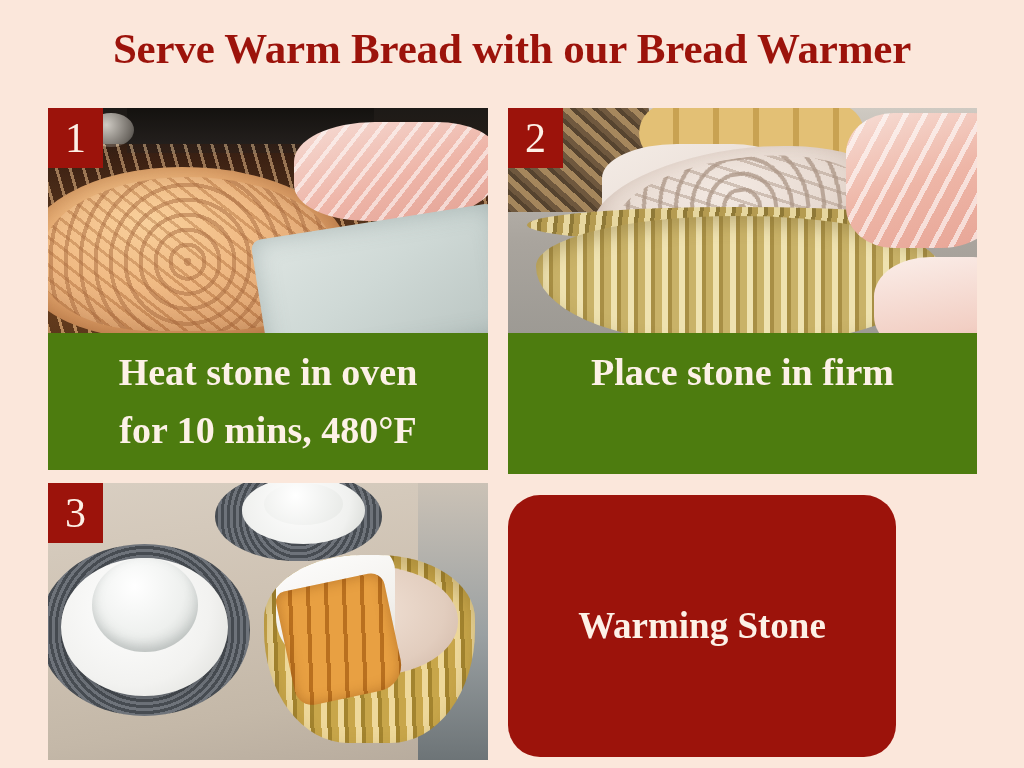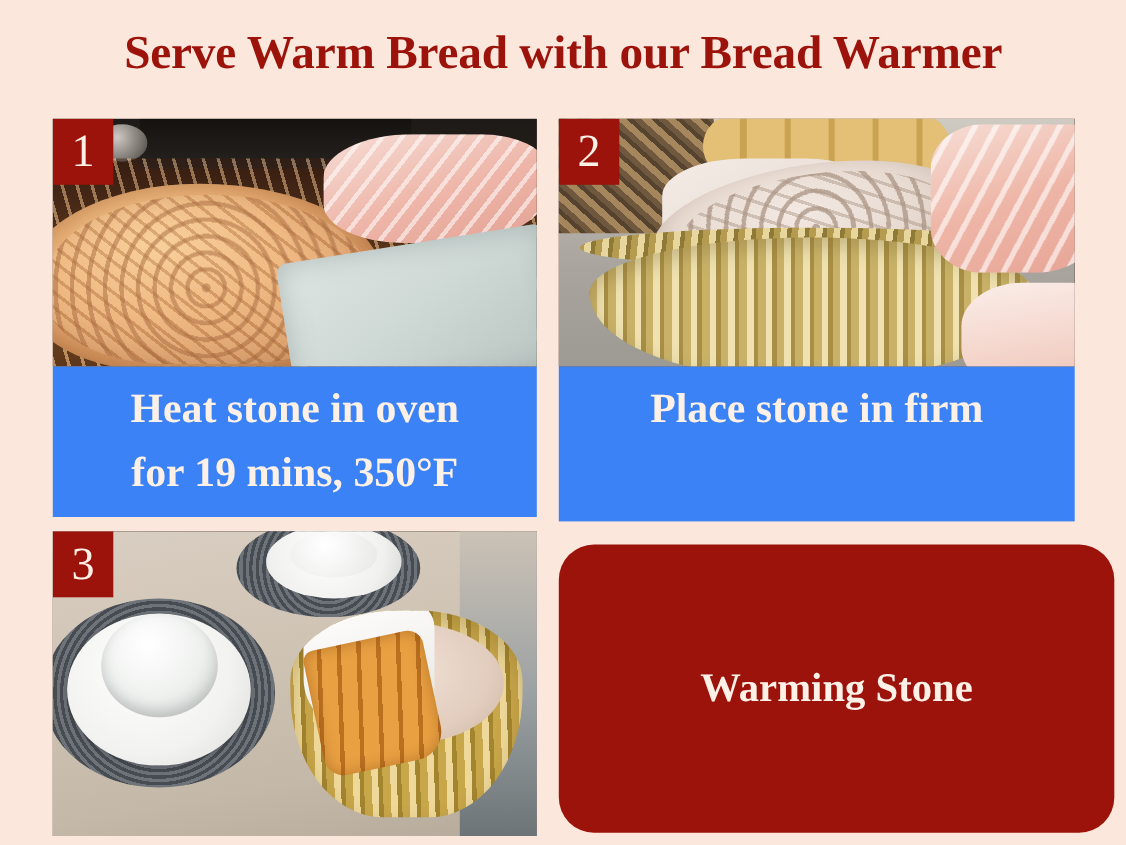--- a/index.html
+++ b/index.html
@@ -32,21 +32,21 @@
     white-space: nowrap;
   }
 
   
   .panel {
     position: absolute;
   }
   .panel-1 { left: 48px;  top: 108px; width: 440px; height: 362px; }
   .panel-2 { left: 508px; top: 108px; width: 469px; height: 366px; }
   .panel-3 { left: 48px;  top: 483px; width: 440px; height: 277px; }
-  .panel-4 { left: 508px; top: 495px; width: 505px; height: 262px; border-radius: 30px; }
+  .panel-4 { left: 508px; top: 495px; width: 388px; height: 262px; border-radius: 30px; }
 
   .photo {
     position: relative;
     width: 100%;
     overflow: hidden;
     background: #3a2a20;
   }
   .panel-1 .photo { height: 225px; }
   .panel-2 .photo { height: 225px; }
   .panel-3 .photo { height: 277px; }
@@ -63,21 +63,21 @@
     font-family: "Liberation Serif", "DejaVu Serif", serif;
     font-size: 42px;
     font-weight: normal;
     line-height: 60px;
     text-align: center;
     z-index: 5;
   }
 
   
   .caption {
-    background: #3b82f6;
+    background: #4d7c0f;
     color: #fdf1e7;
     font-family: "Liberation Serif", "DejaVu Serif", serif;
     font-weight: bold;
     font-size: 38px;
     line-height: 58px;
     text-align: center;
     padding: 10px 6px 12px 6px;
     box-sizing: border-box;
     width: 100%;
   }
@@ -325,21 +325,21 @@
       <div class="ph1-carve"></div>
     </div>
     <div class="ph1-cloth-pink"></div>
     <div class="ph1-cloth-white"></div>
 
     <div class="badge">1</div>
   </div>
 
   <div class="caption">
     <div>Heat stone in oven</div>
-    <div>for 19 mins, 350°F</div>
+    <div>for 10 mins, 480°F</div>
   </div>
 </div>
 
 <div class="panel panel-2">
 
   <div class="photo">
     <div class="ph2-bg"></div>
     <div class="ph2-backbasket"></div>
     <div class="ph2-bread"></div>
     <div class="ph2-cloth"></div>

